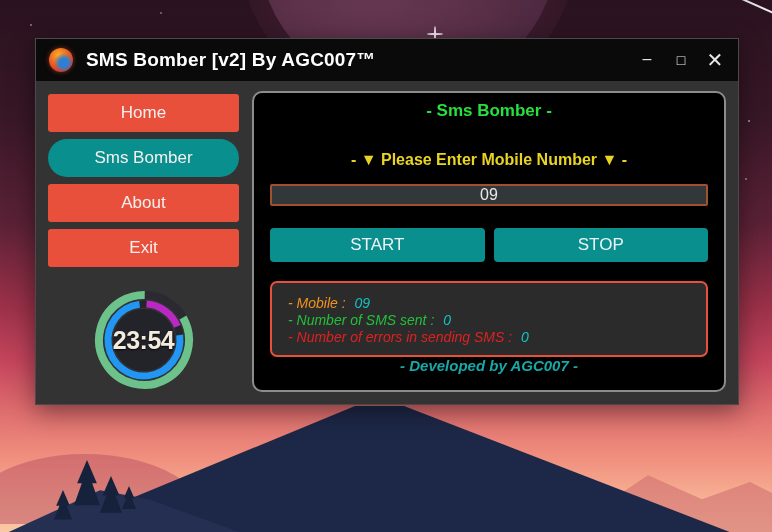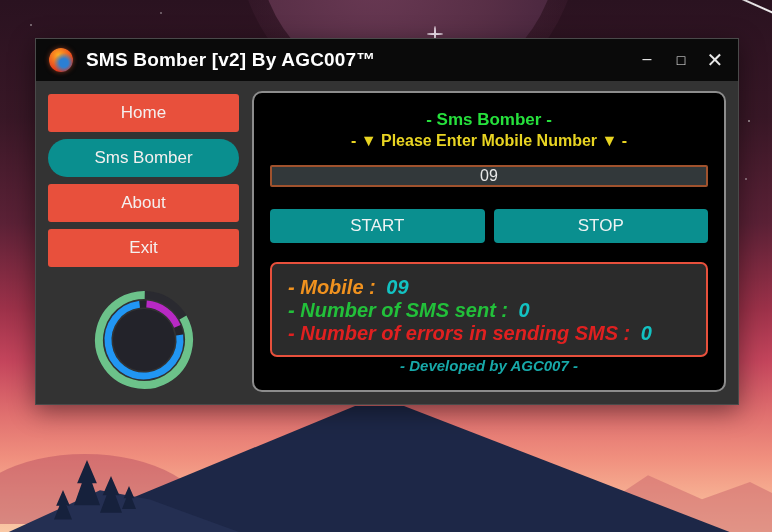--- a/index.html
+++ b/index.html
@@ -241,38 +241,38 @@
     letter-spacing: -.5px;
     text-shadow: 0 1px 2px rgba(0,0,0,.8);
   }
 
   
   .main-panel {
     flex: 1;
     background: #000000;
     border: 2px solid #8c8c8c;
     border-radius: 10px;
-    padding: 12px 16px 10px 16px;
+    padding: 3px 16px 10px 16px;
     display: flex;
     flex-direction: column;
     min-width: 0;
   }
   .panel-title {
     text-align: center;
     color: #26e03c;
     font-size: 17px;
     font-weight: bold;
     margin-top: 5px;
   }
   .panel-subtitle {
     text-align: center;
     color: #e8d422;
     font-size: 16px;
     font-weight: bold;
-    margin-top: 2px;
+    margin-top: 30px;
   }
   .number-input {
     margin-top: 15px;
     width: 100%;
     height: 35px;
     background: #32383a;
     border: 2px solid #a0522d;
     border-radius: 2px;
     color: #e8e8e8;
     font-size: 16px;
@@ -301,22 +301,22 @@
     background: #2b2b2b;
     border: 2px solid #e8503c;
     border-radius: 7px;
     padding: 12px 16px 10px 16px;
     display: flex;
     flex-direction: column;
     justify-content: space-around;
     height: 120px;
   }
   .status-line {
-    font-size: 20px;
-    font-weight: bold;
+    font-size: 14px;
+    font-weight: normal;
     font-style: italic;
     white-space: nowrap;
   }
   .status-line .val {
     color: #13c2c2;
     margin-left: 5px;
   }
   .status-line.mobile { color: #f0921f; }
   .status-line.sent   { color: #22c03a; }
   .status-line.errors { color: #e02020; }
@@ -386,20 +386,21 @@
               <circle cx="52" cy="52" r="45" fill="none" stroke="#6cc28a" stroke-width="8" stroke-linecap="butt" stroke-dasharray="236 47" stroke-dashoffset="0" transform="rotate(-30 52 52)"></circle>
 
               <circle cx="52" cy="52" r="36" fill="none" stroke="#24242b" stroke-width="7"></circle>
 
               <circle cx="52" cy="52" r="36" fill="none" stroke="#2196f3" stroke-width="7" stroke-linecap="butt" stroke-dasharray="170 57" stroke-dashoffset="0" transform="rotate(-8 52 52)"></circle>
 
               <circle cx="52" cy="52" r="36" fill="none" stroke="#b829c4" stroke-width="7" stroke-linecap="butt" stroke-dasharray="40 187" stroke-dashoffset="0" transform="rotate(-86 52 52)"></circle>
 
               <circle cx="52" cy="52" r="31" fill="#23232a"></circle>
             </svg>
+            <div class="timer-text">23:54</div>
           </div>
         </div>
       </div>
 
       <div class="main-panel">
 
         <div class="panel-title">- Sms Bomber -</div>
         <div class="panel-subtitle">-  ▼ Please Enter Mobile Number ▼  -</div>
 
         <input class="number-input" type="text" value="09" style="">

